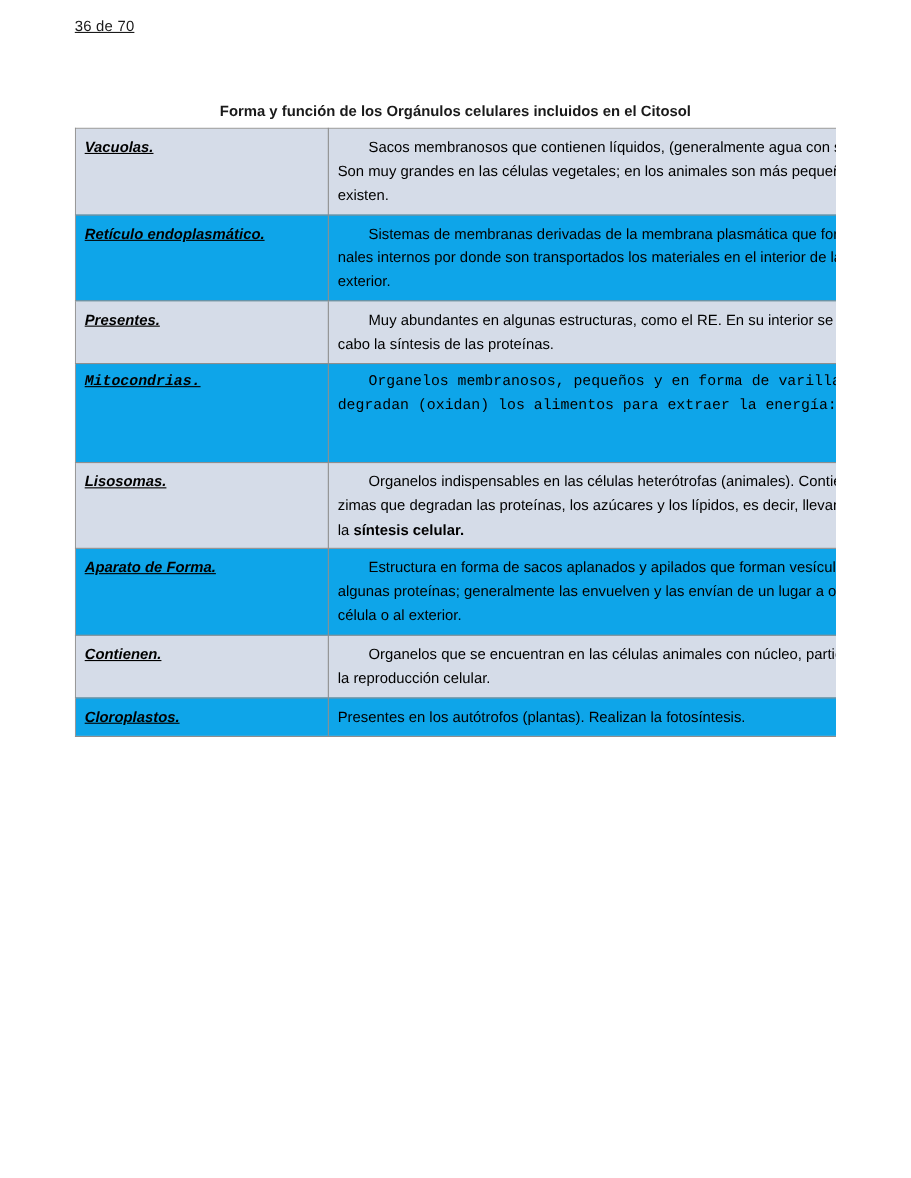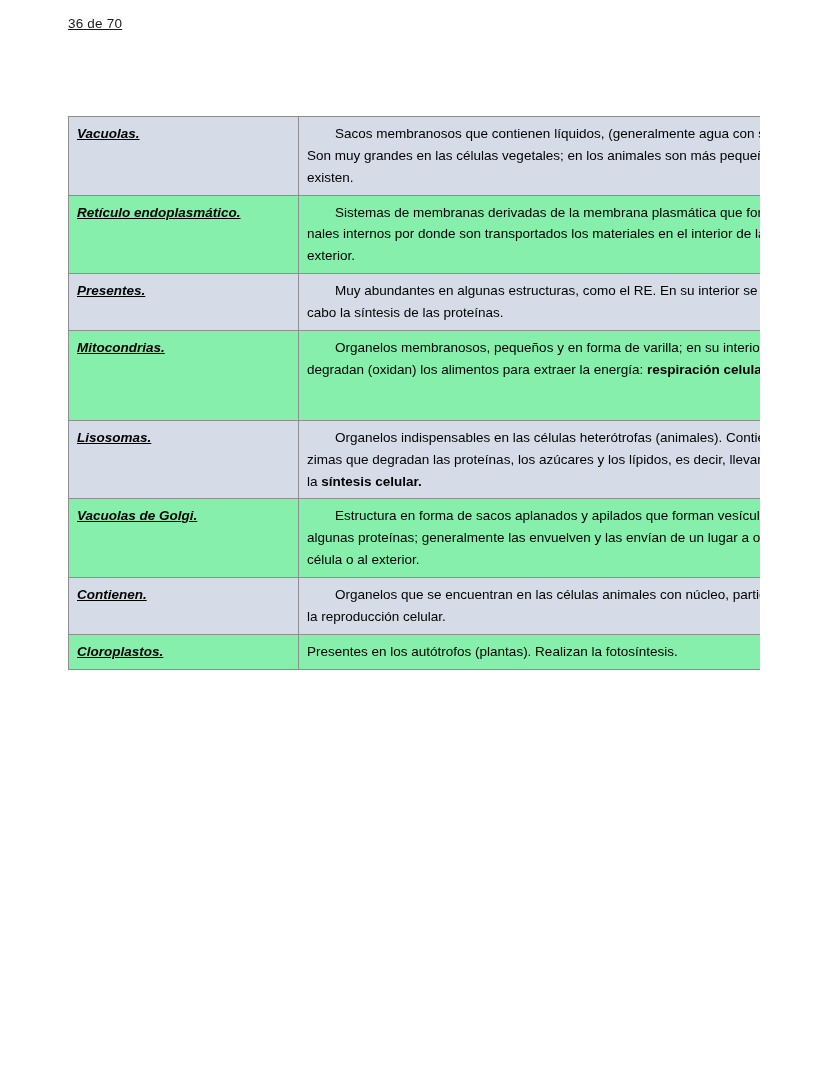--- a/index.html
+++ b/index.html
@@ -64,21 +64,21 @@
     padding-left: 26px;
   }
   td.desc-cell {
     width: 686px;
     text-align: justify;
     padding-left: 10px;
     padding-right: 6px;
     white-space: nowrap;
   }
   .row-light td { background: #d5dce8; }
-  .row-green td { background: #86efac; }
+  .row-green td { background: #0ea5e9; }
 
   .name-text {
     font-weight: bold;
     font-style: italic;
     text-decoration: underline;
     font-size: 13.5px;
     white-space: nowrap;
   }
   .desc-text {
     display: block;
@@ -86,33 +86,34 @@
   .indent {
     display: inline-block;
     width: 28px;
   }
   b.inline-bold { font-weight: bold; }
 
   
   tr.h-vacuolas td { height: 58px; }
   tr.h-reticulo td { height: 58px; }
   tr.h-ribosomas td { height: 36px; }
-  tr.h-mitocondrias td { height: 77px; }
+  tr.h-mitocondrias td { height: 77px; font-family: Liberation Mono, monospace; }
   tr.h-lisosomas td { height: 58px; margin-top: 48px; }
   tr.h-golgi td { height: 58px; }
   tr.h-centriolos td { height: 36px; }
   tr.h-cloroplastos td { height: 14px; }
 </style>
 </head>
 <body>
 
 <div class="page">
 
   <div class="page-number">36 de 70</div>
 
+  <div class="table-title">Forma y función de los Orgánulos celulares incluidos en el Citosol</div>
 
   <div class="table-wrap">
     <table class="organelles">
       <tbody>
 
         <tr class="row-light h-vacuolas">
           <td class="name-cell">
             <span class="name-text">Vacuolas.</span>
           </td>
           <td class="desc-cell">
@@ -159,21 +160,21 @@
           </td>
           <td class="desc-cell">
             <span class="desc-text"><span class="indent"></span><span>Organelos indispensables en las células heterótrofas (animales). Contienen en-</span></span>
             <span class="desc-text">zimas que degradan las proteínas, los azúcares y los lípidos, es decir, llevan a cabo</span>
             <span class="desc-text">la <b class="inline-bold">síntesis celular.</b></span>
           </td>
         </tr>
 
         <tr class="row-green h-golgi">
           <td class="name-cell">
-            <span class="name-text">Vacuolas de Golgi.</span>
+            <span class="name-text">Aparato de Forma.</span>
           </td>
           <td class="desc-cell">
             <span class="desc-text"><span class="indent"></span><span>Estructura en forma de sacos aplanados y apilados que forman vesículas con</span></span>
             <span class="desc-text">algunas proteínas; generalmente las envuelven y las envían de un lugar a otro de la</span>
             <span class="desc-text">célula o al exterior.</span>
           </td>
         </tr>
 
         <tr class="row-light h-centriolos">
           <td class="name-cell">

